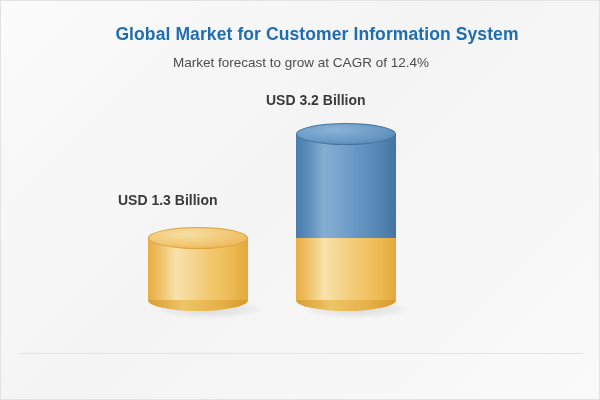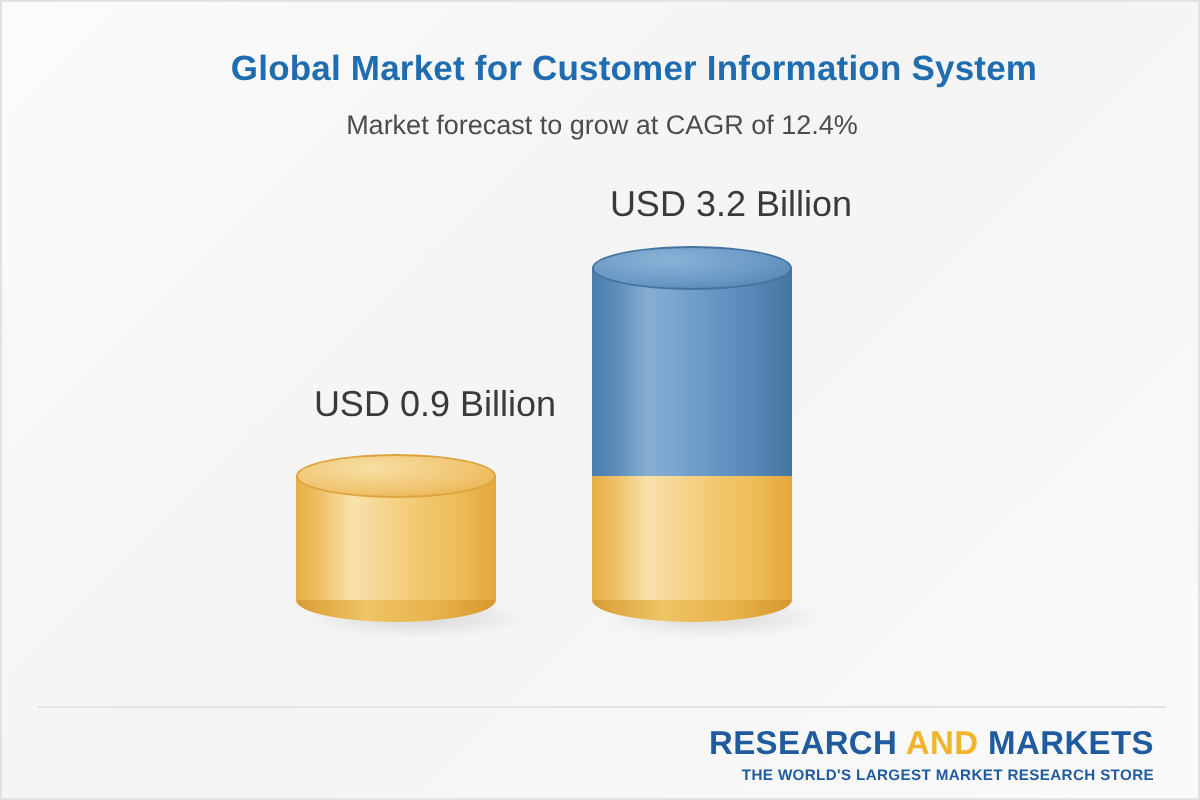--- a/index.html
+++ b/index.html
@@ -59,23 +59,23 @@
     width: 160px;
     height: 265px;
   }
   .bar-group.g2022 { left: 117px; }
   .bar-group.g2030 { left: 265px; }
 
   .value-label {
     position: absolute;
     left: 0;
     width: 160px;
-    text-align: right;
-    font-size: 18px;
-    font-weight: normal;
+    text-align: left;
+    font-size: 14px;
+    font-weight: bold;
     color: #3a3a3a;
     white-space: nowrap;
   }
   .g2022 .value-label { top: 111px; }
   .g2030 .value-label { top: 11px; }
 
   .year-label {
     position: absolute;
     left: 0;
     bottom: 10px;
@@ -200,21 +200,21 @@
 <body>
 
 <div id="infographic">
 
   <div class="chart-title">Global Market for Customer Information System</div>
   <div class="chart-subtitle">Market forecast to grow at CAGR of 12.4%</div>
 
   <div class="plot">
 
     <div class="bar-group g2022">
-      <div class="value-label">USD 0.9 Billion</div>
+      <div class="value-label">USD 1.3 Billion</div>
 
       <div class="cylinder cyl-2022">
         <div class="cyl-shadow"></div>
         <div class="seg seg-gold" style="top:0;height:84px;">
           <div class="seg-bottom-cap" style="top:62px;"></div>
           <div class="seg-body" style="top:11px;height:62px;"></div>
           <div class="seg-top" style="top:0;"></div>
         </div>
       </div>
 
@@ -236,18 +236,14 @@
           <div class="seg-top" style="top:0;"></div>
         </div>
       </div>
 
     </div>
 
   </div>
 
   <div class="footer-rule"></div>
 
-  <div class="logo">
-    <div class="logo-main"><span>RESEARCH</span> <span class="logo-and">AND</span> <span>MARKETS</span></div>
-    <div class="logo-tag">THE WORLD'S LARGEST MARKET RESEARCH STORE</div>
-  </div>
 
 </div>
 
 </body></html>

